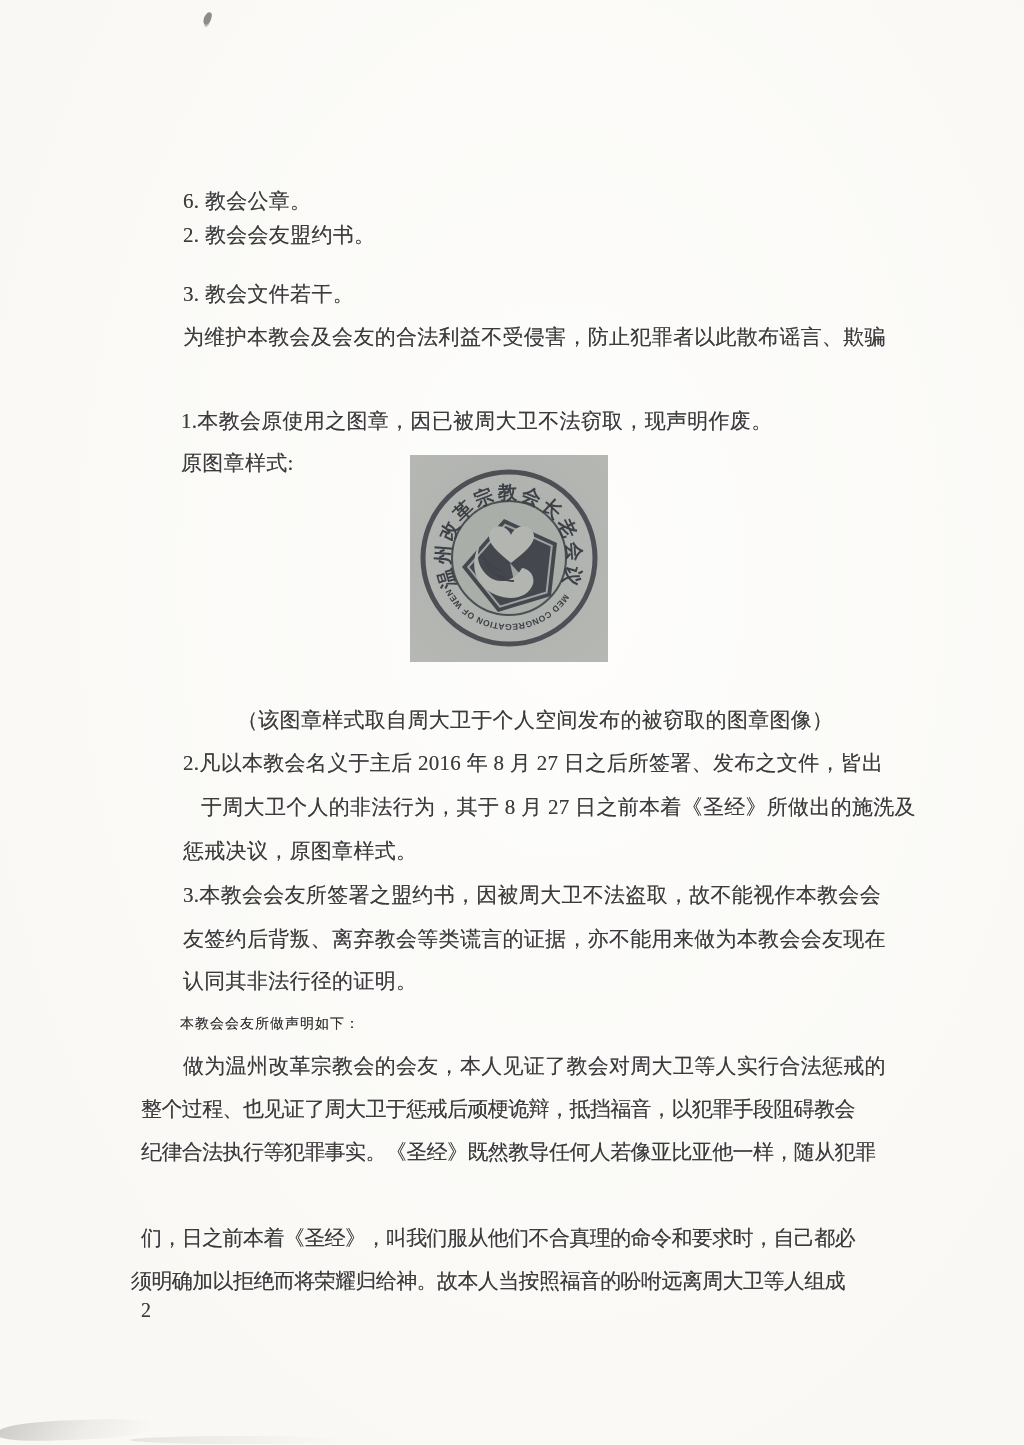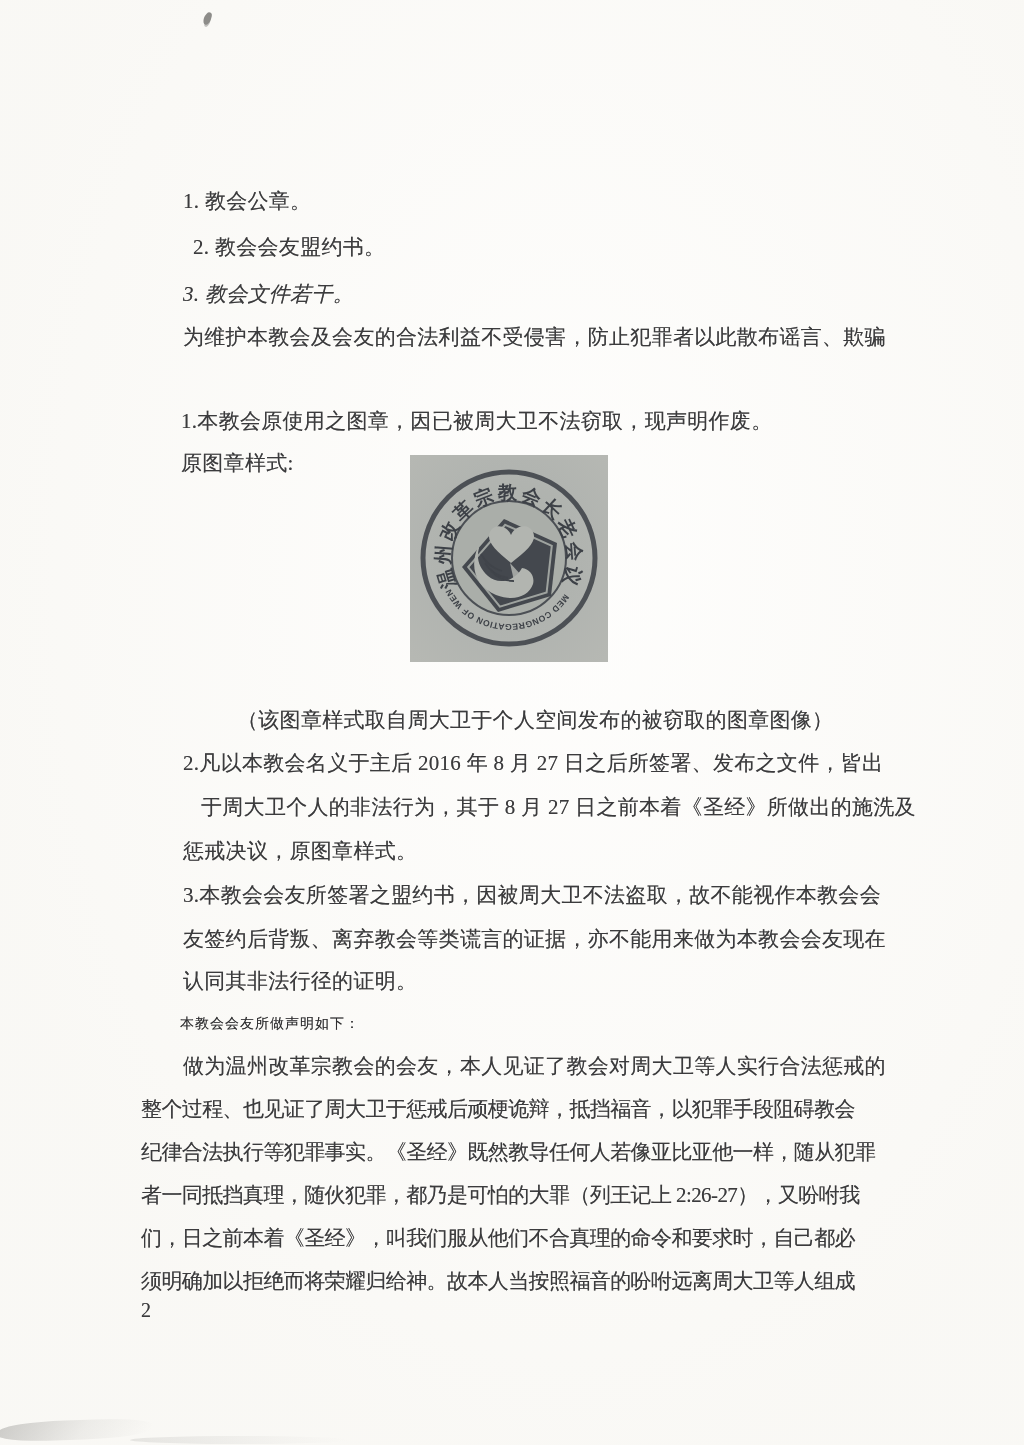--- a/index.html
+++ b/index.html
@@ -54,23 +54,23 @@
   }
   .seal-wrap svg{display:block;}
 </style>
 </head>
 <body>
 
 <div class="page">
 
   <div class="scan-speck"></div>
 
-  <div class="line" style="left:183px;top:186px;">1. 教会公章。</div>
-  <div class="line" style="left:183px;top:232px;margin-left:10px;">2. 教会会友盟约书。</div>
-  <div class="line" style="left:183px;top:279px;font-style:italic;">3. 教会文件若干。</div>
+  <div class="line" style="left:183px;top:186px;">6. 教会公章。</div>
+  <div class="line" style="left:183px;top:220px;">2. 教会会友盟约书。</div>
+  <div class="line" style="left:183px;top:279px;">3. 教会文件若干。</div>
 
   <div class="line" style="left:183px;top:322px;">为维护本教会及会友的合法利益不受侵害，防止犯罪者以此散布谣言、欺骗</div>
 
   <div class="line" style="left:181px;top:406px;">1.本教会原使用之图章，因已被周大卫不法窃取，现声明作废。</div>
   <div class="line" style="left:181px;top:448px;">原图章样式:</div>
 
   <div class="seal-wrap">
     <svg width="198" height="207" viewBox="0 0 198 207" xmlns="http://www.w3.org/2000/svg">
       <defs>
         <radialGradient id="sealbg" cx="50%" cy="48%" r="70%">
@@ -117,21 +117,20 @@
 
   <div class="line" style="left:183px;top:880px;">3.本教会会友所签署之盟约书，因被周大卫不法盗取，故不能视作本教会会</div>
   <div class="line" style="left:183px;top:924px;">友签约后背叛、离弃教会等类谎言的证据，亦不能用来做为本教会会友现在</div>
   <div class="line" style="left:183px;top:966px;">认同其非法行径的证明。</div>
 
   <div class="line heading" style="left:180px;top:1008px;">本教会会友所做声明如下：</div>
 
   <div class="line tight" style="left:141px;top:1094px;">整个过程、也见证了周大卫于惩戒后顽梗诡辩，抵挡福音，以犯罪手段阻碍教会</div>
   <div class="line" style="left:183px;top:1051px;">做为温州改革宗教会的会友，本人见证了教会对周大卫等人实行合法惩戒的</div>
   <div class="line tight" style="left:141px;top:1137px;">纪律合法执行等犯罪事实。《圣经》既然教导任何人若像亚比亚他一样，随从犯罪</div>
-  <div class="line tight" style="left:141px;top:1180px;">者一同抵挡真理，随伙犯罪，都乃是可怕的大罪（列王记上 2:26-27），又吩咐我</div>
   <div class="line tight" style="left:141px;top:1223px;">们，日之前本着《圣经》，叫我们服从他们不合真理的命令和要求时，自己都必</div>
-  <div class="line tight" style="left:141px;top:1266px;text-align:right;">须明确加以拒绝而将荣耀归给神。故本人当按照福音的吩咐远离周大卫等人组成</div>
+  <div class="line tight" style="left:131px;top:1266px;text-align:right;">须明确加以拒绝而将荣耀归给神。故本人当按照福音的吩咐远离周大卫等人组成</div>
 
   <div class="line page-number" style="left:141px;top:1295px;">2</div>
 
   <div class="scan-smudge"></div>
   <div class="scan-smudge2"></div>
 </div>
 
 </body></html>

